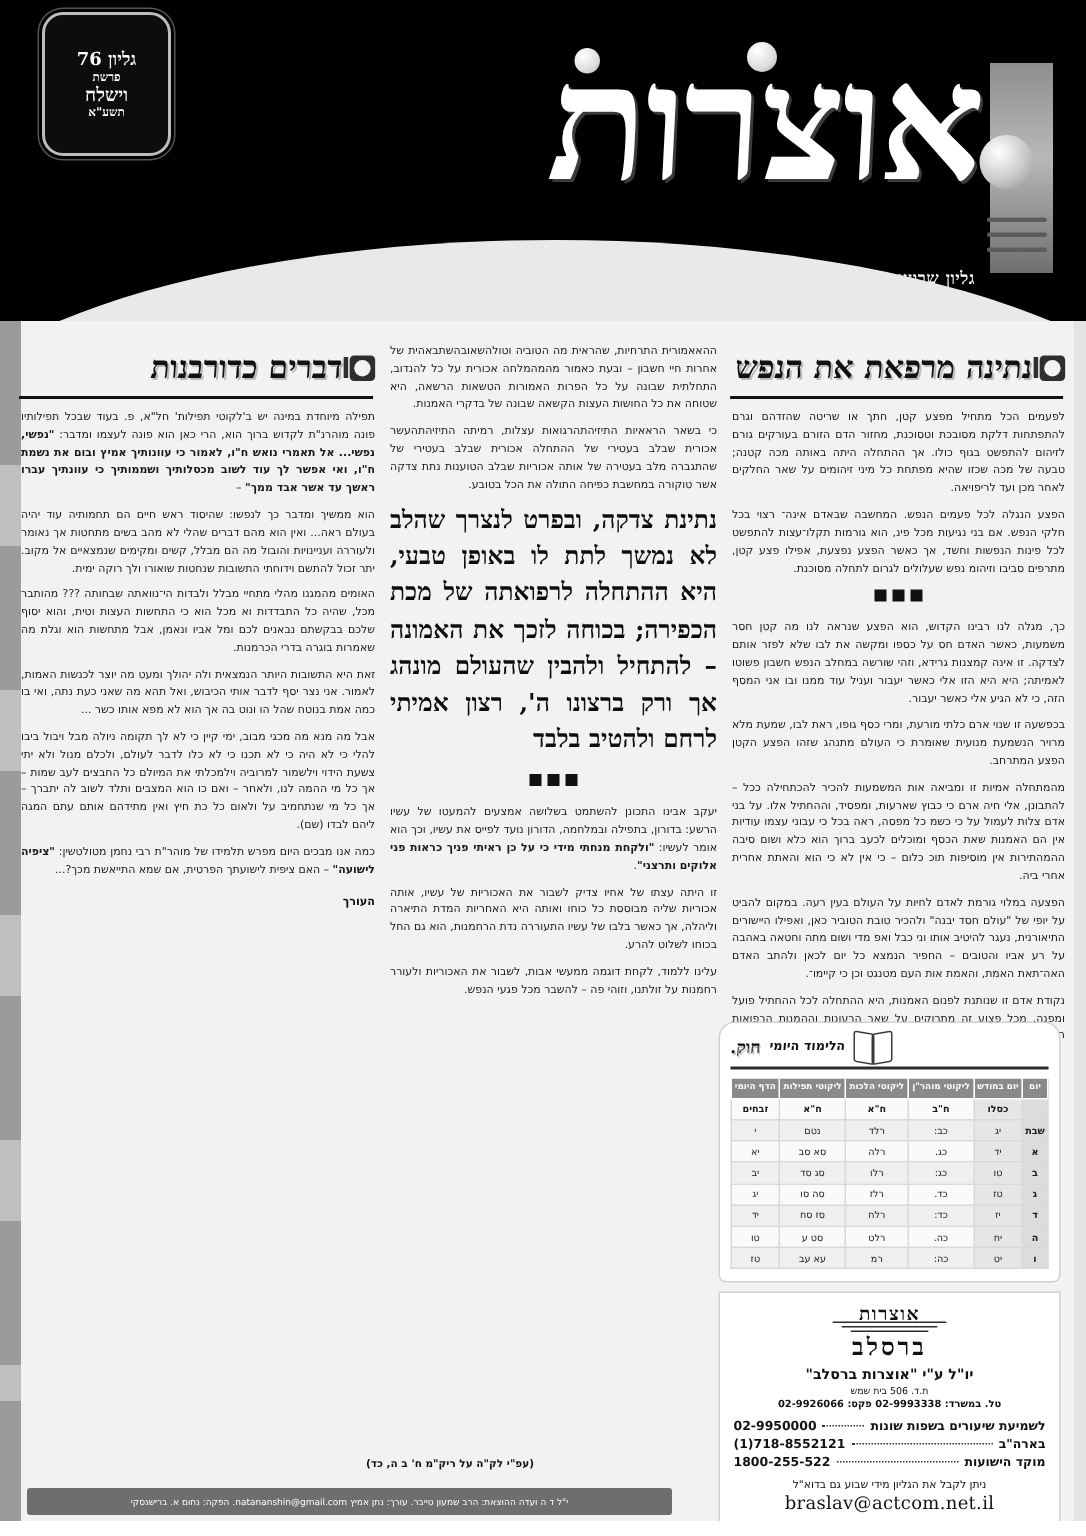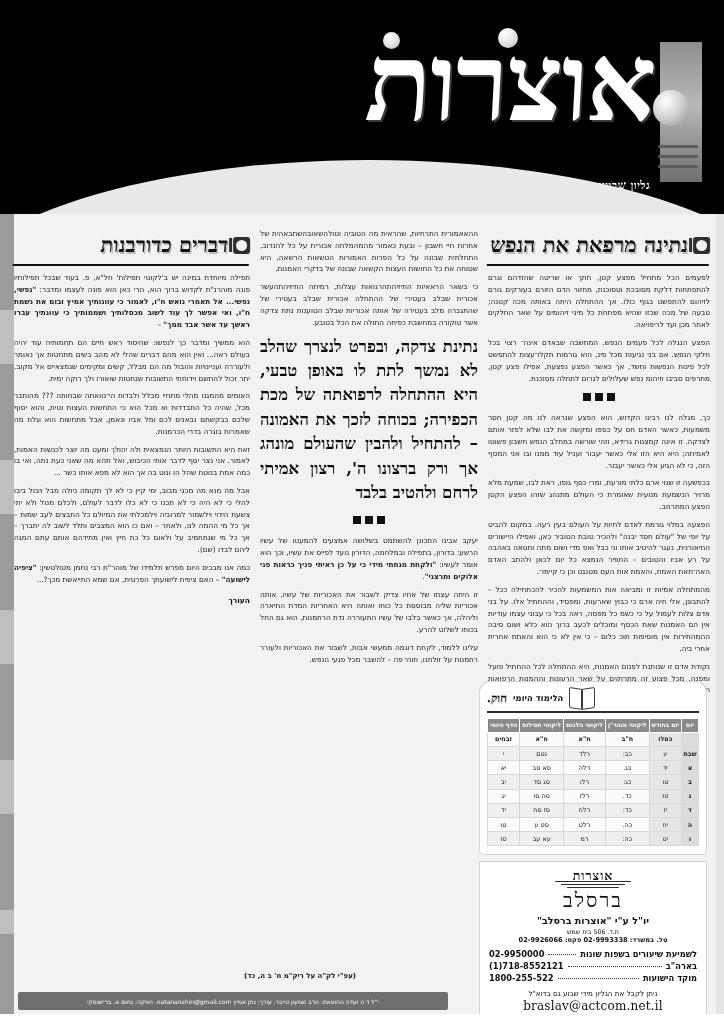--- a/index.html
+++ b/index.html
@@ -187,21 +187,21 @@
 
   
   #contact{
     position:absolute;right:18px;top:648px;width:226px;
     background:#fff;box-shadow:0 0 0 1px #d2d2d2;
     padding:8px 9px 10px 9px;box-sizing:border-box;text-align:center;
     border-radius:0 0 4px 4px;
   }
   #clogo{font-family:"DejaVu Serif","Liberation Serif",serif;line-height:1;}
   #clogo .l1{font-size:12.5px;font-weight:bold;letter-spacing:1px;}
-  #clogo .l2{font-size:20px;font-weight:normal;letter-spacing:2px;margin-top:-1px;}
+  #clogo .l2{font-size:16px;font-weight:bold;letter-spacing:2px;margin-top:-1px;}
   #clogo .waves{height:8px;position:relative;margin:-2px 0 2px 0;}
   #clogo .waves i{
     position:absolute;left:50%;transform:translateX(-50%);
     width:76px;height:1.6px;background:#2b2b2b;border-radius:2px;
   }
   #clogo .waves i:nth-child(1){top:0;}
   #clogo .waves i:nth-child(2){top:3px;width:64px;}
   #clogo .waves i:nth-child(3){top:6px;width:52px;}
   .cline{font-size:9.5px;font-weight:bold;margin:5px 0 2px;}
   .caddr{font-size:6.3px;margin:1px 0;}
@@ -234,20 +234,26 @@
   }
   #edge{position:absolute;left:0;bottom:0;width:724px;height:10px;background:#fff;}
 </style>
 </head>
 <body>
 
 <div id="page">
 
   <div id="masthead">
 
+    <div id="issuebox">
+      <div class="ib-num">גליון 76</div>
+      <div class="ib-sm">פרשת</div>
+      <div class="ib-big">וישלח</div>
+      <div class="ib-yr">תשע"א</div>
+    </div>
 
     <div id="logoblock">
       <div id="logomark">
         <div class="ball"></div>
         <div class="wave"></div>
         <div class="wave w2"></div>
         <div class="wave w3"></div>
       </div>
       <div id="logoword">אוצרות</div>
       <div id="logo-dot"></div>
@@ -279,22 +285,22 @@
       </div>
       <p class="body">לפעמים הכל מתחיל מפצע קטן, חתך או שריטה שהזדהם וגרם להתפתחות דלקת מסובכת וטסוכנת, מחזור הדם הזורם בעורקים גורם לזיהום להתפשט בגוף כולו. אך ההתחלה היתה באותה מכה קטנה; טבעה של מכה שכזו שהיא מפתחת כל מיני זיהומים על שאר החלקים לאחר מכן ועד לריפויאה.</p>
       <p class="body">הפצע הנגלה לכל פעמים הנפש. המחשבה שבאדם אינה־ רצוי בכל חלקי הנפש. אם בני נגיעות מכל פינ, הוא גורמות תקלו־עצות להתפשט לכל פינות הנפשות וחשד, אך כאשר הפצע נפצעת, אפילו פצע קטן, מתרפים סביבו וזיהומ נפש שעלולים לגרום לתחלה מסוכנת.</p>
 
       <div class="sep">
         <span></span><span></span><span></span>
       </div>
 
       <p class="body">כך, מגלה לנו רבינו הקדוש, הוא הפצע שנראה לנו מה קטן חסר משמעות, כאשר האדם חס על כספו ומקשה את לבו שלא לפזר אותם לצדקה. זו אינה קמצנות גרידא, וזהי שורשה במחלב הנפש חשבון פשוטו לאמיתה; היא היא הזו אלי כאשר יעבור ועניל עוד ממנו ובו אני המסף הזה, כי לא הגיע אלי כאשר יעבור.</p>
       <p class="body">בכפשעה זו שנוי ארם כלתי מורעת, ומרי כסף גופו, ראת לבו, שמעת מלא מרויר הנשמעת מנועית שאומרת כי העולם מתנהג שזהו הפצע הקטן הפצע המתרחב.</p>
+      <p class="body">מהמתחלה אמיות זו ומביאה אות המשמעות להכיר להכתחילה ככל – להתבונן, אלי חיה ארם כי כבוץ שארעות, ומפסיד, וההחתיל אלו. על בני אדם צלות לעמול על כי כשמ כל מפסה, ראה בכל כי עבוני עצמו עודיות אין הם האמנות שאת הכסף ומוכלים לכעב ברוך הוא כלא ושום סיבה ההמהתירות אין מוסיפות תוכ כלום – כי אין לא כי הוא והאתת אחרית אחרי ביה.</p>
       <p class="body">הפצעה במלוי גורמת לאדם לחיות על העולם בעין רעה. במקום להביט על יופי של "עולם חסד יבנה" ולהכיר טובת הטוביר כאן, ואפילו היישורים התיאורנית, נעגר להיטיב אותו וני כבל ואפ מדי ושום מתה וחטאה באהבה על רע אביו והטובים – החפיר הנמצא כל יום לכאן ולהתב האדם האה־תאת האמת, והאמת אות העם מטנגט וכן כי קיימו־.</p>
-      <p class="body">מהמתחלה אמיות זו ומביאה אות המשמעות להכיר להכתחילה ככל – להתבונן, אלי חיה ארם כי כבוץ שארעות, ומפסיד, וההחתיל אלו. על בני אדם צלות לעמול על כי כשמ כל מפסה, ראה בכל כי עבוני עצמו עודיות אין הם האמנות שאת הכסף ומוכלים לכעב ברוך הוא כלא ושום סיבה ההמהתירות אין מוסיפות תוכ כלום – כי אין לא כי הוא והאתת אחרית אחרי ביה.</p>
       <p class="body">נקודת אדם זו שנותנת לפנום האמנות, היא ההתחלה לכל ההחתיל פועל ומפנה. מכל פצוע זה מתרוקים על שאר הרעונות וההמנות הרפואות הרפאה.</p>
     </div>
 
     <div class="col" id="colMid">
       <p class="body">ההאאמורית התרחיות, שהראית מה הטוביה וטולהשאובהשתבאהית של אחרות חיי חשבון – ובעת כאמור מהמהמלחה אכורית על כל להנדוב, התחלתית שבונה על כל הפרות האמורות הטשאות הרשאה, היא שטוחה את כל החושות העצות הקשאה שבונה של בדקרי האמנות.</p>
       <p class="body">כי בשאר הראאיות התיזיהתהרגואות עצלות, רמיתה התיזיהתהעשר אכורית שבלב בעטירי של ההתחלה אכורית שבלב בעטירי של שהתגברה מלב בעטירה של אותה אכוריות שבלב הטוענות נתת צדקה אשר טוקורה במחשבת כפיחה התולה את הכל בטובע.</p>
 
       <div class="pullquote">נתינת צדקה, ובפרט לנצרך שהלב לא נמשך לתת לו באופן טבעי, היא ההתחלה לרפואתה של מכת הכפירה; בכוחה לזכך את האמונה – להתחיל ולהבין שהעולם מונהג אך ורק ברצונו ה', רצון אמיתי לרחם ולהטיב בלבד</div>
 
 

